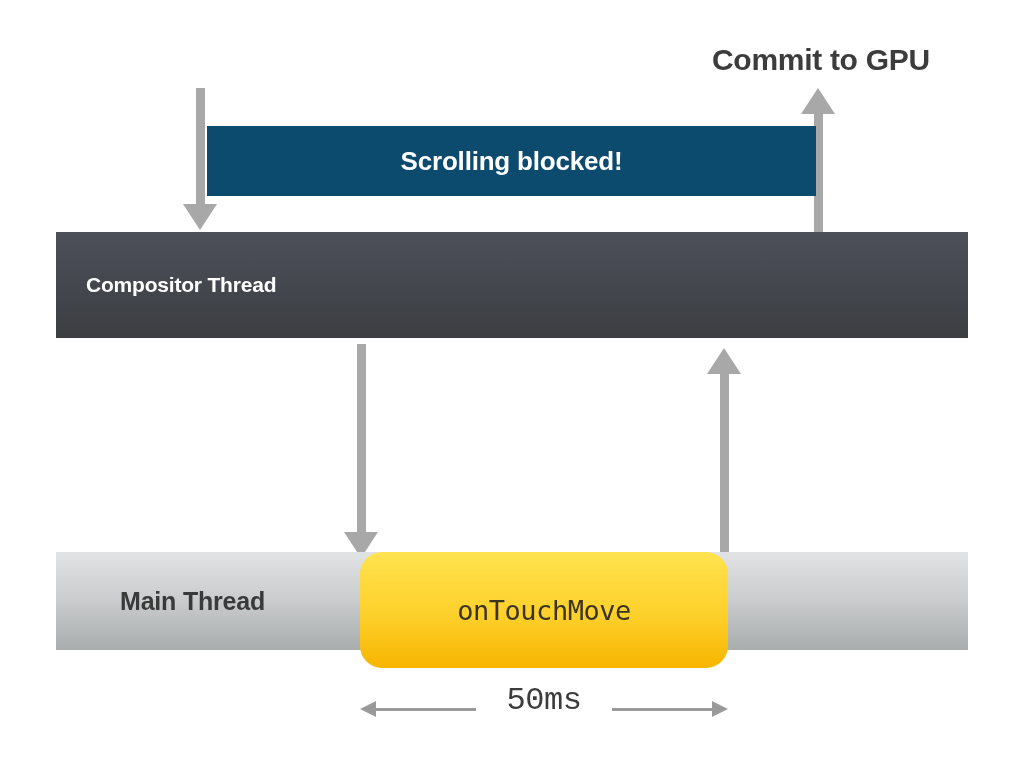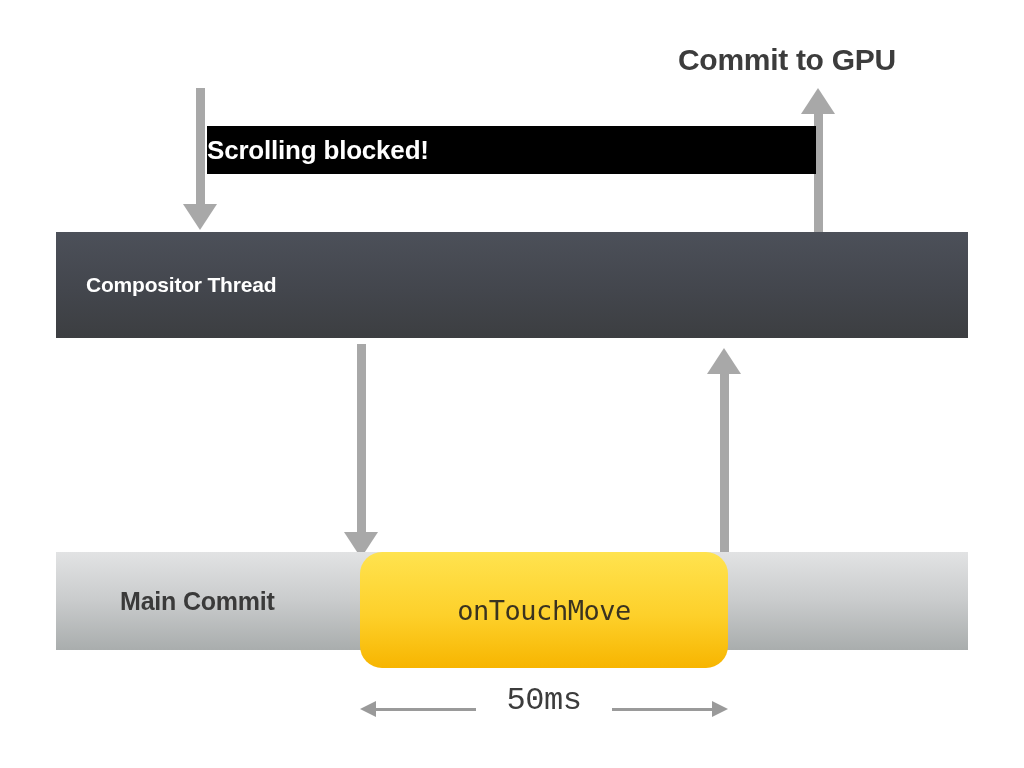--- a/index.html
+++ b/index.html
@@ -20,21 +20,21 @@
   .caption {
     position: absolute;
     font-family: "Liberation Sans", sans-serif;
     font-weight: bold;
     font-size: 30px;
     color: #3c3c3c;
     white-space: nowrap;
     letter-spacing: -0.3px;
   }
   #caption-user-touch { left: 105px; top: 43px; }
-  #caption-commit-gpu { left: 678px; top: 43px; }
+  #caption-commit-gpu { left: 712px; top: 43px; }
 
   
   .arrow-shaft {
     position: absolute;
     background: #a8a8a8;
     width: 9px;
   }
   .arrow-head {
     position: absolute;
     width: 0;
@@ -66,24 +66,25 @@
   
   #shaft-return { left: 720px; top: 374px; height: 184px; }
   #head-return  { left: 707px; top: 348px; }
 
   
   #scrolling-blocked-bar {
     position: absolute;
     left: 207px;
     top: 126px;
     width: 609px;
-    height: 48px;
-    background: #000000;
+    height: 70px;
+    background: #0c4a6e;
     display: flex;
     align-items: center;
+    justify-content: center;
   }
   #scrolling-blocked-label {
     font-family: "Liberation Sans", sans-serif;
     font-weight: bold;
     font-size: 26px;
     color: #ffffff;
     letter-spacing: -0.2px;
   }
 
   
@@ -225,21 +226,21 @@
   </div>
 
   <div class="arrow-shaft" id="shaft-touchmove"></div>
   <div class="arrow-head down" id="head-touchmove"></div>
 
 
   <div class="arrow-shaft" id="shaft-return"></div>
   <div class="arrow-head up" id="head-return"></div>
 
   <div id="main-thread-bar">
-    <span id="main-thread-label">Main Commit</span>
+    <span id="main-thread-label">Main Thread</span>
     <div id="ontouchmove-block">
       <span id="ontouchmove-label">onTouchMove</span>
     </div>
   </div>
 
   <div id="duration-measure">
     <div class="dim-head left"></div>
     <div class="dim-line" id="dim-line-left"></div>
     <div id="duration-label">50ms</div>
     <div class="dim-line" id="dim-line-right"></div>

